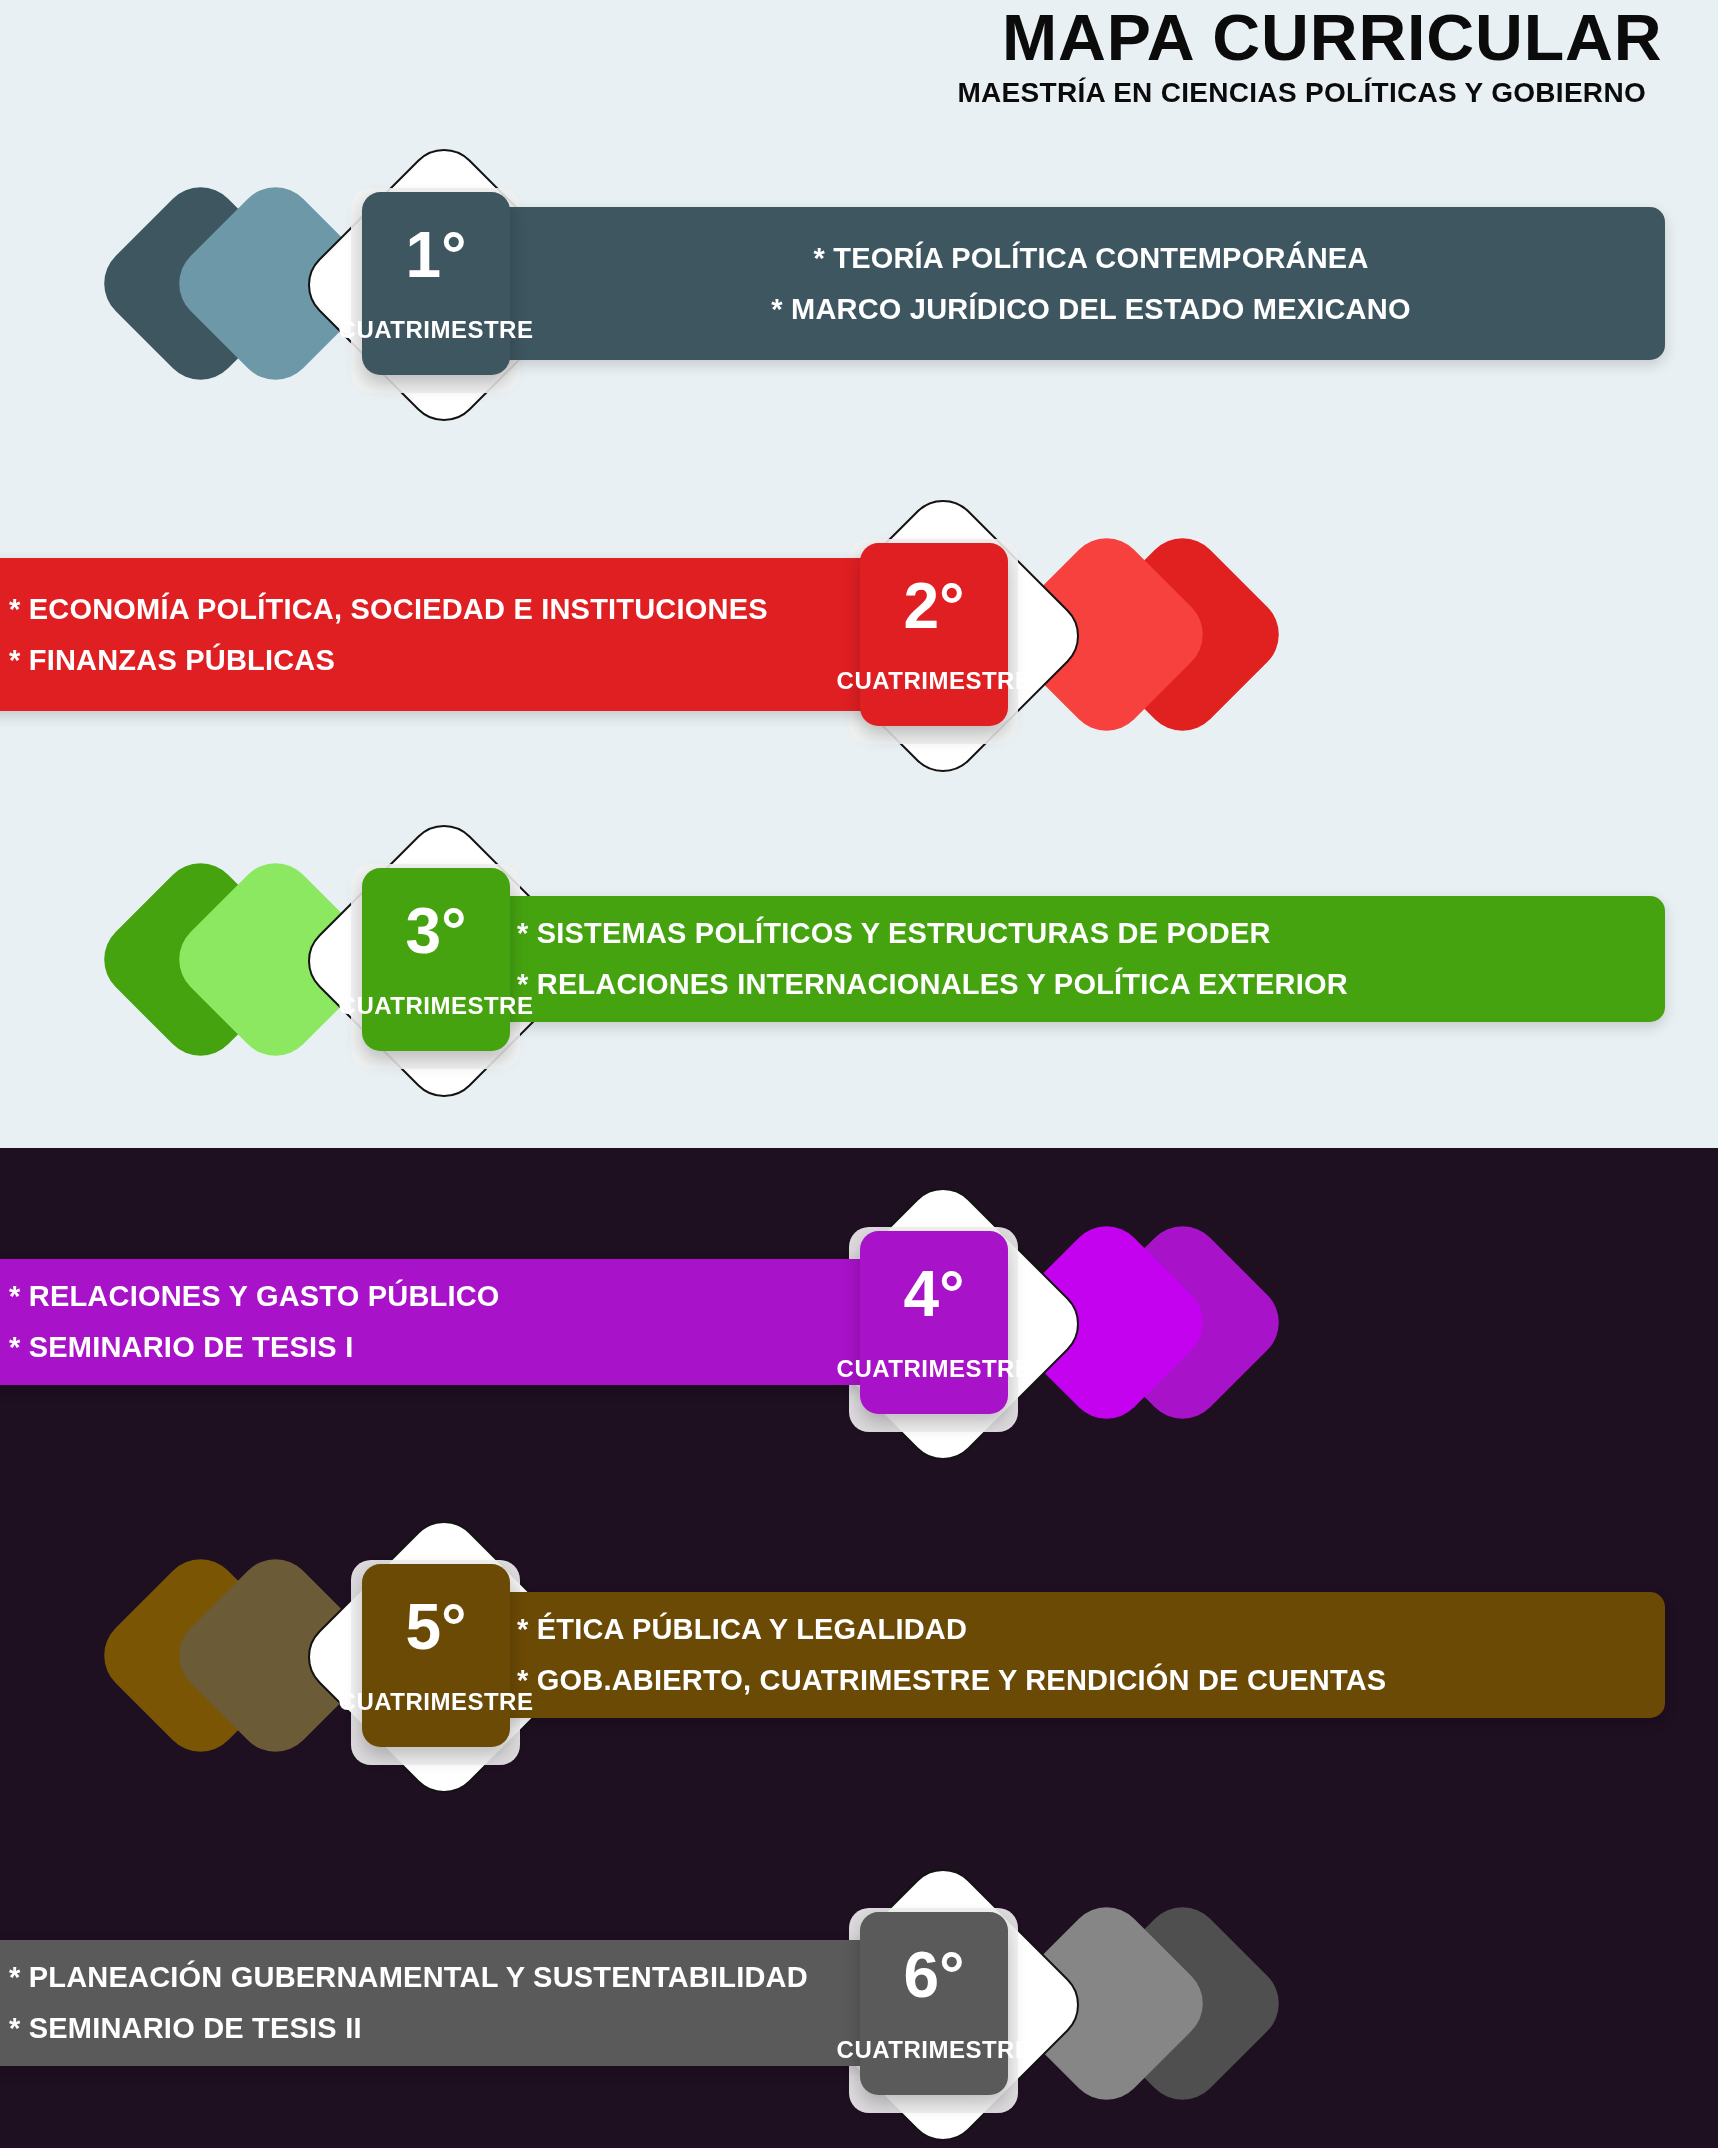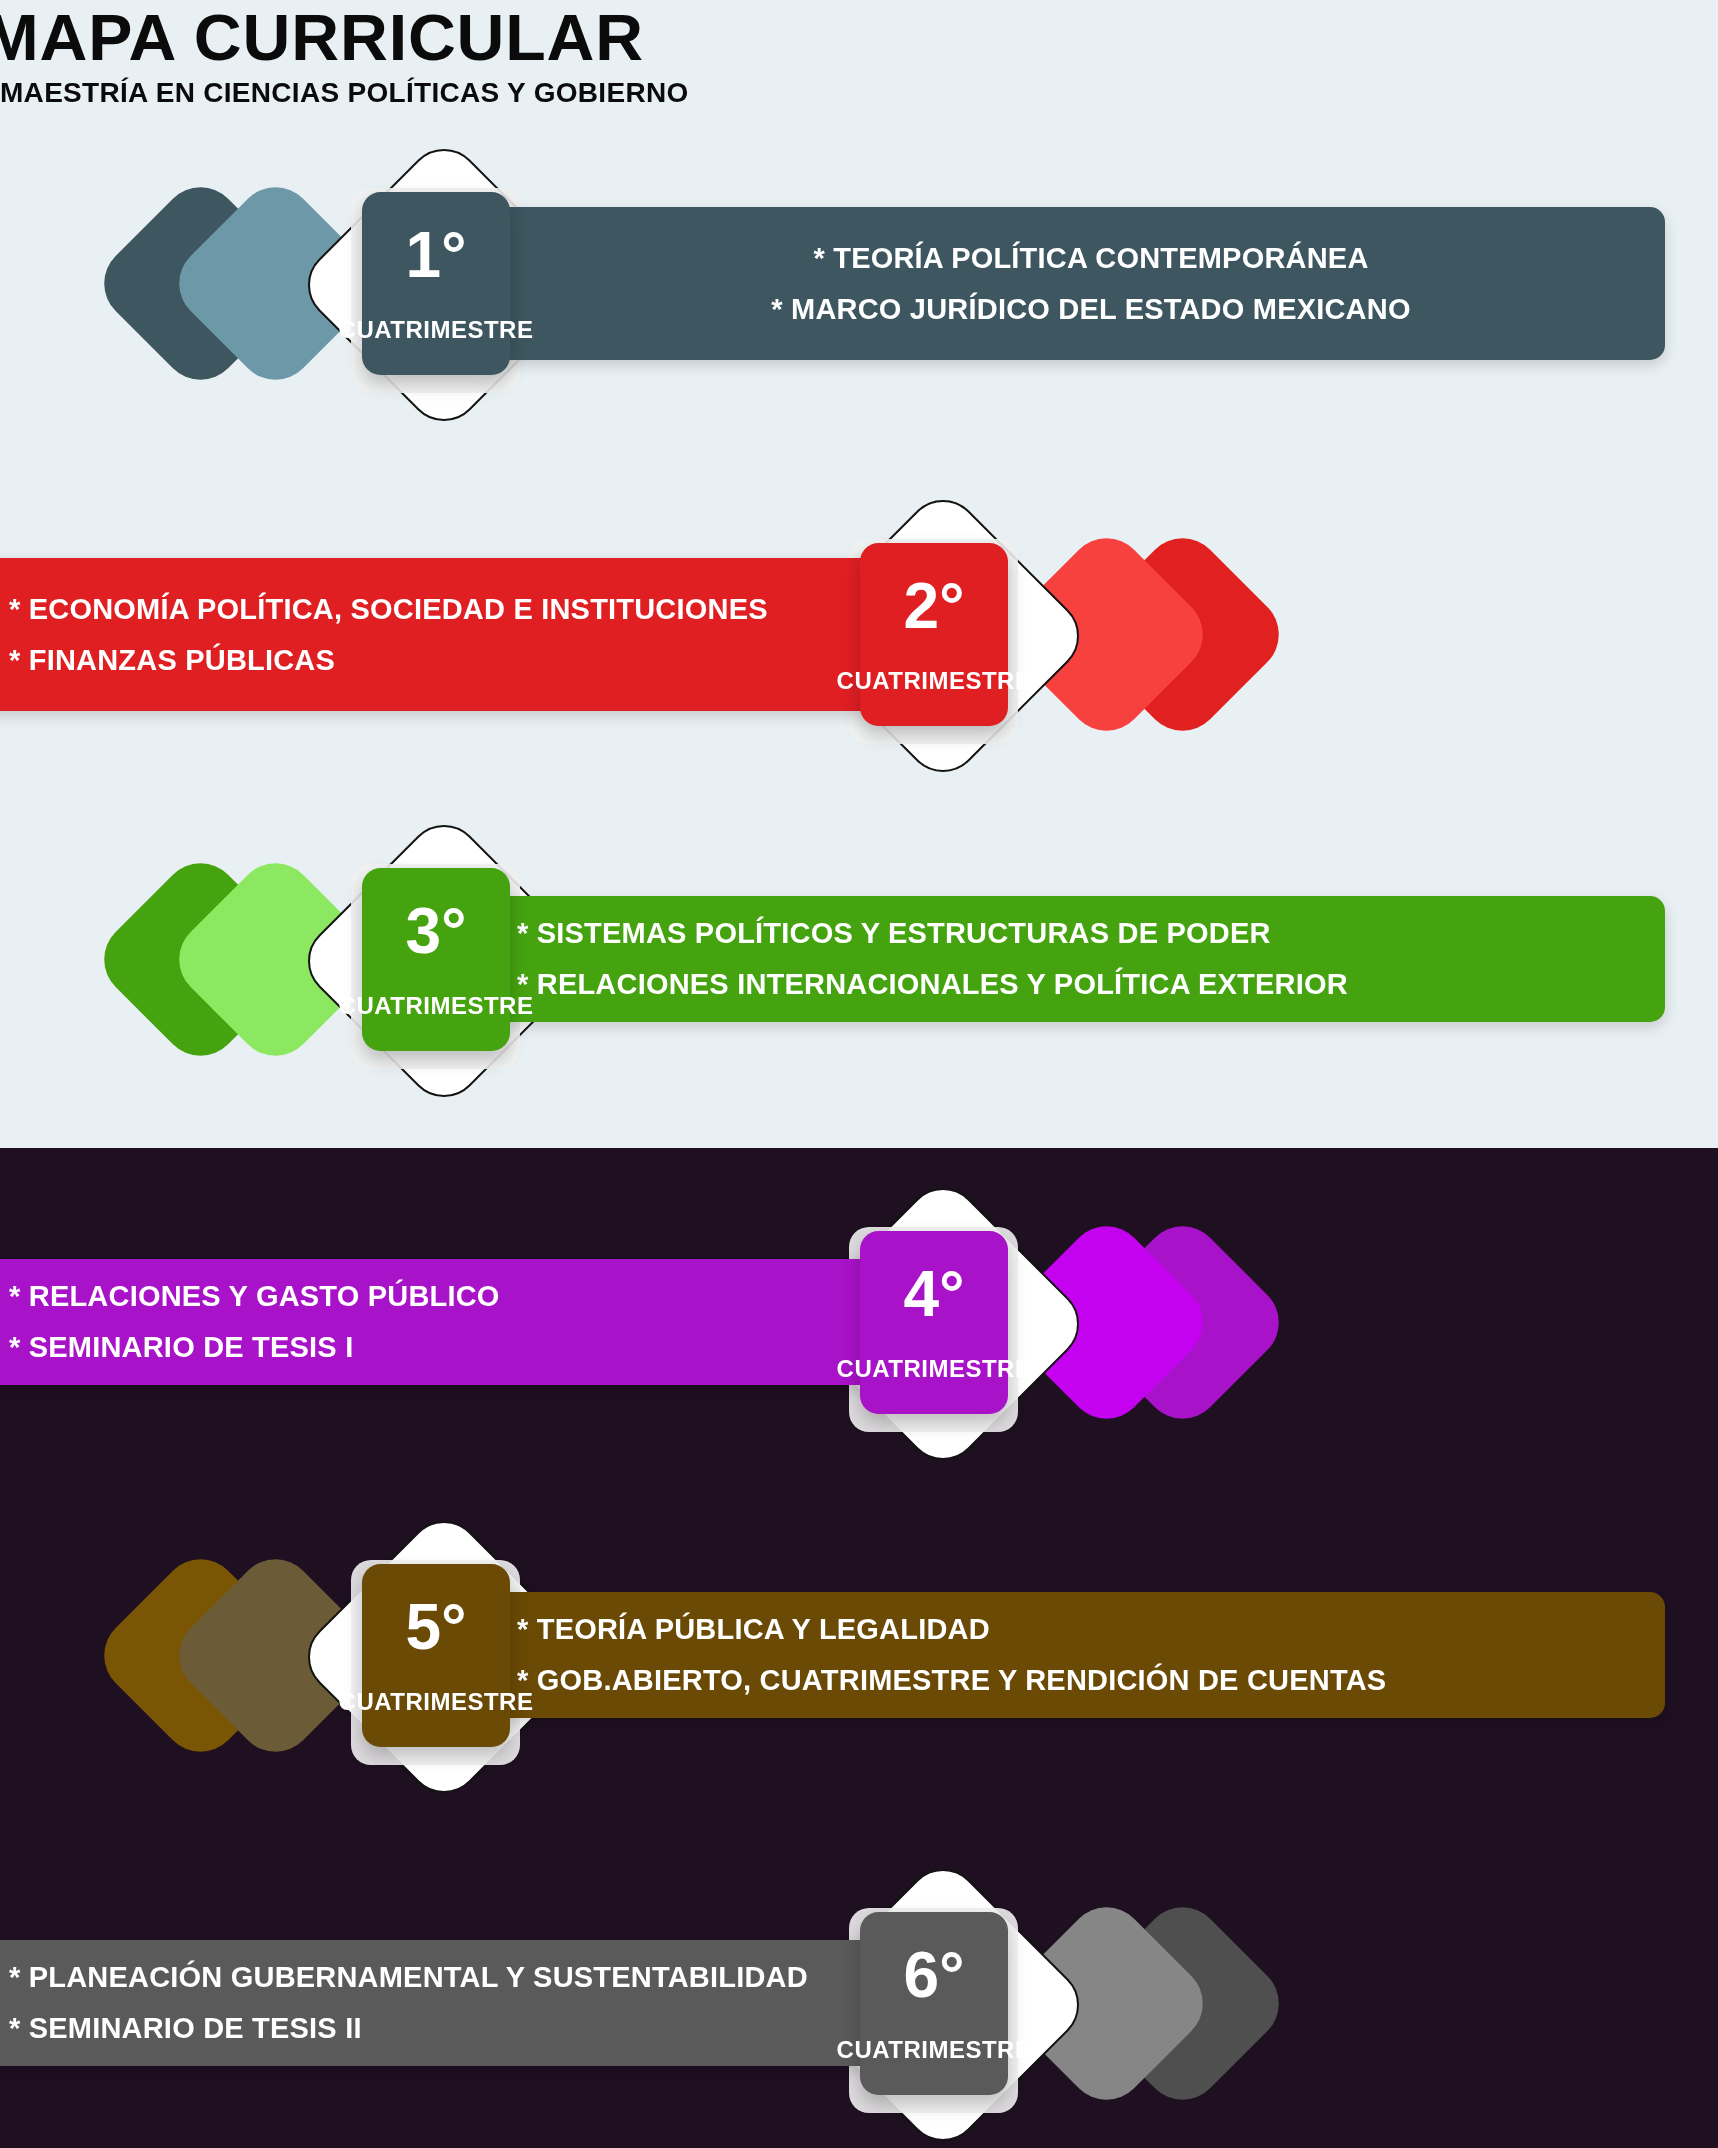--- a/index.html
+++ b/index.html
@@ -11,21 +11,21 @@
   }
   #page{position:relative;width:1718px;height:2148px;overflow:hidden;background:#e9f0f4;}
 
   
   .dark-band{
     position:absolute;left:0;width:1718px;
     background:#1e0f21;
   }
 
   
-  .header{position:absolute;left:0;top:0;width:1646px;text-align:left;}
+  .header{position:absolute;left:0;top:0;width:1646px;text-align:right;}
   .title{
     font-size:65px;font-weight:bold;letter-spacing:0.8px;
     color:#0b0b0b;line-height:1.0;margin:0;padding-top:5px;
     font-family:"Liberation Sans", sans-serif;
     transform:scaleX(1.02);
   }
   .subtitle{
     font-size:28px;font-weight:bold;letter-spacing:0.3px;
     color:#0b0b0b;margin:0;padding-top:6.7px;
     font-family:"Liberation Sans", sans-serif;
@@ -165,21 +165,21 @@
           <div class="cuat">CUATRIMESTRE</div>
         </div>
       </div>
       <div class="row" style="top: 1506px;">
         <div class="sq" style="width: 159px; height: 159px; left: 121px; top: 70px; background: rgb(122, 85, 4); transform: rotate(45deg); z-index: 1;"></div>
         <div class="sq" style="width: 159px; height: 159px; left: 196px; top: 70px; background: rgb(107, 91, 54); transform: rotate(45deg); z-index: 2;"></div>
         <div class="diamond" style="width: 210px; height: 210px; left: 337px; top: 44px; z-index: 3;"></div>
         <div class="hidden-ghost" style="width: 169px; height: 205px; left: 351px; top: 54px; z-index: 4;"></div>
         <div class="bar" style="background: rgb(107, 74, 5); height: 126px; top: 86px; z-index: 5; left: 383px; width: 1282px; border-top-left-radius: 15px; border-bottom-left-radius: 15px;">
           <div class="bar-inner" style="padding-left: 134px;">
-            <p class="course">* TEORÍA PÚBLICA Y LEGALIDAD</p>
+            <p class="course">* ÉTICA PÚBLICA Y LEGALIDAD</p>
             <p class="course">* GOB.ABIERTO, CUATRIMESTRE Y RENDICIÓN DE CUENTAS</p>
           </div>
         </div>
         <div class="numcard" style="background: rgb(107, 74, 5); width: 148px; height: 183px; left: 362px; top: 58px;">
           <div class="num">5°</div>
           <div class="cuat">CUATRIMESTRE</div>
         </div>
       </div>
       <div class="row" style="top: 1854px;">
         <div class="sq" style="width: 159px; height: 159px; left: 1103px; top: 70px; background: rgb(79, 79, 79); transform: rotate(45deg); z-index: 1;"></div>

